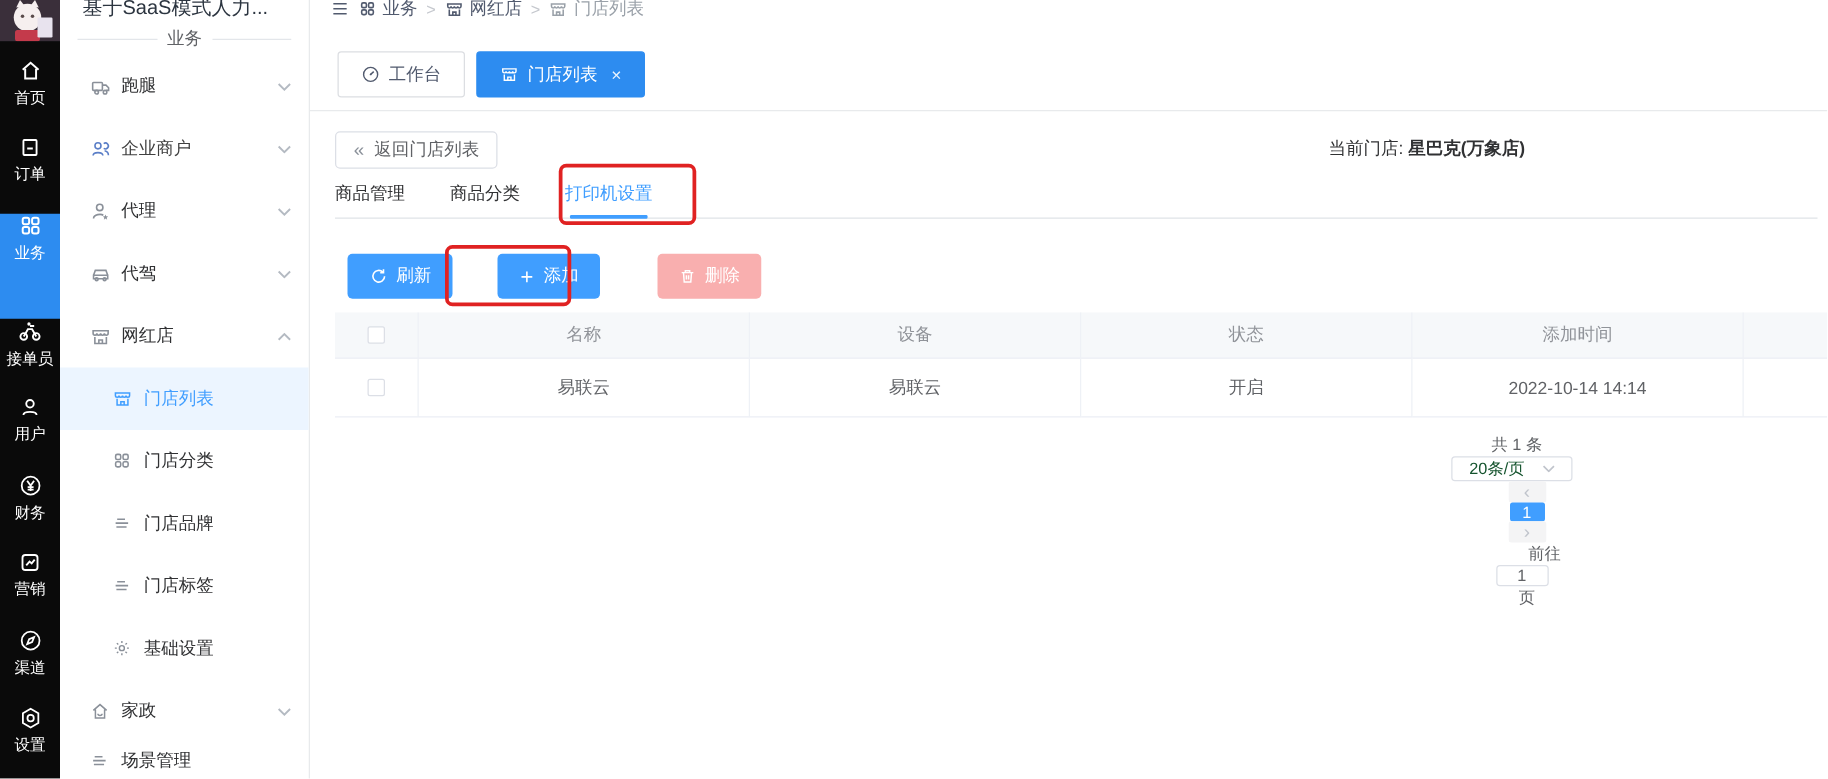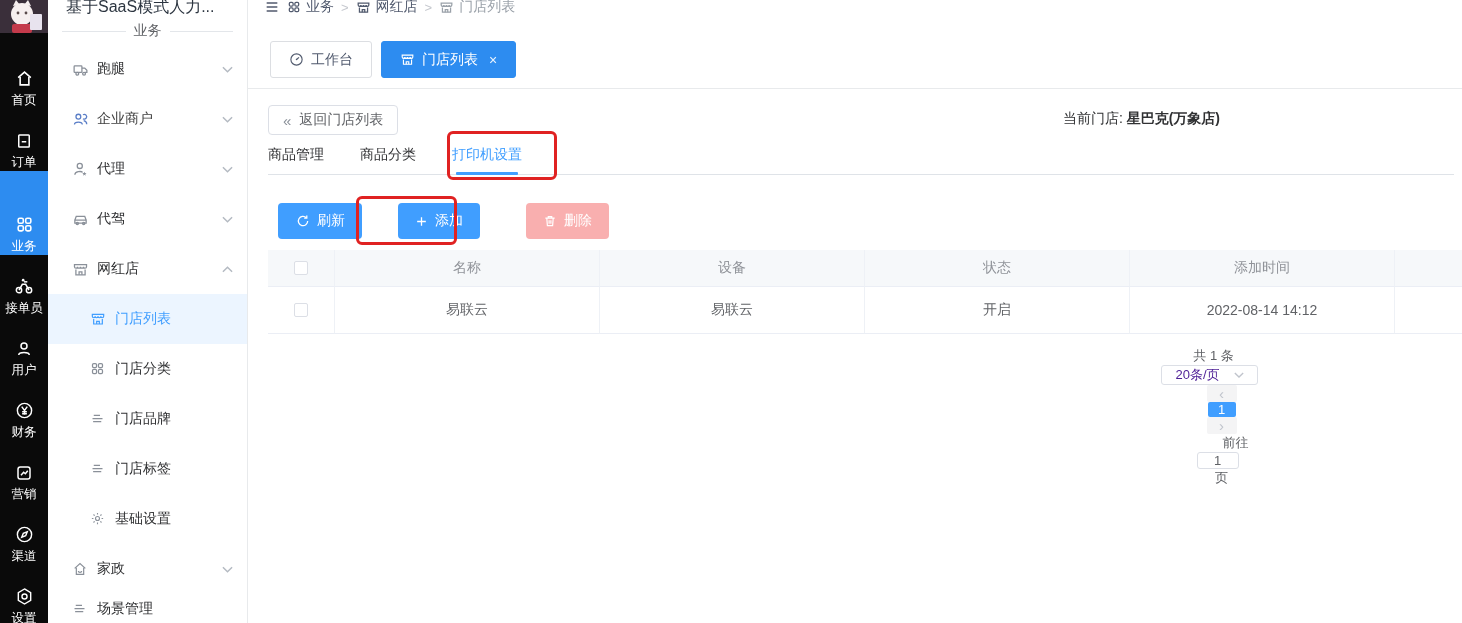--- a/index.html
+++ b/index.html
@@ -3,21 +3,21 @@
 <meta charset="utf-8">
 <style>
   * { margin:0; padding:0; box-sizing:border-box; }
   body { font-family:"Liberation Sans","DejaVu Sans",sans-serif; background:#fff; }
   .screen { position:relative; width:1462px; height:623px; overflow:hidden; background:#fff; }
 
   
   .rail { position:absolute; left:0; top:0; width:48px; height:623px; background:#0a0a0a; color:#fff; }
   .logo { width:48px; height:33px; overflow:hidden; background:#2b2330; }
   .rail-items { display:flex; flex-direction:column; align-items:center; margin-top:14px; }
-  .rail-item { width:48px; height:62px; display:flex; flex-direction:column; align-items:center; justify-content:flex-end; gap:4px; cursor:pointer;font-family:Liberation Serif, serif; }
+  .rail-item { width:48px; height:62px; display:flex; flex-direction:column; align-items:center; justify-content:flex-start; gap:4px; cursor:pointer;font-family:Liberation Serif, serif; }
   .rail-item.active { height:84px; background:#2d8cf0; }
   .rail-label { font-size:12.5px; color:#fff; white-space:nowrap; letter-spacing:0; }
   .rail-icon svg { display:block; }
 
   
   .sidebar { position:absolute; left:48px; top:0; width:200px; height:623px; background:#fff; border-right:1px solid #e8eaec; overflow:hidden; }
   .sb-title { margin-top:-4px; padding:0 10px 0 18px; font-size:16px; line-height:22px; color:#2c3540; white-space:nowrap; overflow:hidden; }
   .sb-section { display:flex; align-items:center; gap:8px; height:26px; padding:0 14px; color:#606266; font-size:14px; }
   .sb-section::before, .sb-section::after { content:""; flex:1; height:1px; background:#e3e6ea; }
   .menu-item { height:50px; display:flex; align-items:center; padding:0 14px 0 24px; font-size:14px; color:#303133; cursor:pointer; }
@@ -68,21 +68,21 @@
   .t-head { background:#f6f8fa; color:#909399; }
   .t-head .t-cell { height:37px; border-bottom:1px solid #ebeef5; }
   .t-body { color:#606266; }
   .t-body .t-cell { height:47px; border-bottom:1px solid #ebeef5; }
   .t-cell { display:flex; align-items:center; justify-content:center; border-right:1px solid #eef1f6; overflow:hidden; }
   .t-cell:last-child { border-right:none; }
   .checkbox { width:14px; height:14px; border:1px solid #dcdfe6; border-radius:2px; background:#fff; cursor:pointer; }
 
   .paging { position:absolute; right:180px; top:347px; display:flex; align-items:center; height:28px; color:#606266; font-size:13px;flex-direction:column; }
   .pg-total { margin-right:16px; }
-  .pg-size { display:flex; align-items:center; justify-content:center; gap:14px; width:97px; height:28px; border:1px solid #dcdfe6; border-radius:3px; margin-right:24px; cursor:pointer; color:#4c1d95; }
+  .pg-size { display:flex; align-items:center; justify-content:center; gap:14px; width:97px; height:28px; border:1px solid #dcdfe6; border-radius:3px; margin-right:24px; cursor:pointer; color:#14532d; }
   .pg-size .sel-arrow { color:#c0c4cc; }
   .pg-nav { width:30px; height:28px; display:flex; align-items:center; justify-content:center; background:#f4f4f5; color:#c0c4cc; border-radius:2px; font-size:15px; cursor:pointer; }
   .pg-page { width:28px; height:28px; display:flex; align-items:center; justify-content:center; background:#409eff; color:#fff; border-radius:2px; margin:0 12px; font-size:13px; cursor:pointer; }
   .pg-goto { margin-left:34px; margin-right:6px; }
   .pg-input { width:42px; height:28px; border:1px solid #dcdfe6; border-radius:3px; text-align:center; font-size:13px; color:#606266; margin-right:8px; font-family:inherit; }
 
   .anno { position:absolute; border:3px solid #e02222; border-radius:6px; pointer-events:none; z-index:60; }
   .anno-tab { left:447px; top:131px; width:110px; height:49px; }
   .anno-add { left:356px; top:196px; width:101px; height:49px; }
 
@@ -474,21 +474,21 @@
         <div class="t-cell">添加时间</div>
         <div class="t-cell"></div>
       </div>
       <div class="t-row t-body">
         <div class="t-cell">
             <span class="checkbox"></span>
           </div>
         <div class="t-cell">易联云</div>
         <div class="t-cell">易联云</div>
         <div class="t-cell">开启</div>
-        <div class="t-cell">2022-08-14 14:12</div>
+        <div class="t-cell">2022-10-14 14:14</div>
         <div class="t-cell"></div>
       </div>
     </div>
 
     <div class="paging">
       <span class="pg-total">共 1 条</span>
       <span class="pg-size">
         <span>20条/页</span>
         <span class="sel-arrow">
             <svg width="10" height="6" viewBox="0 0 12 7" fill="none" stroke="currentColor" stroke-width="1.6">

